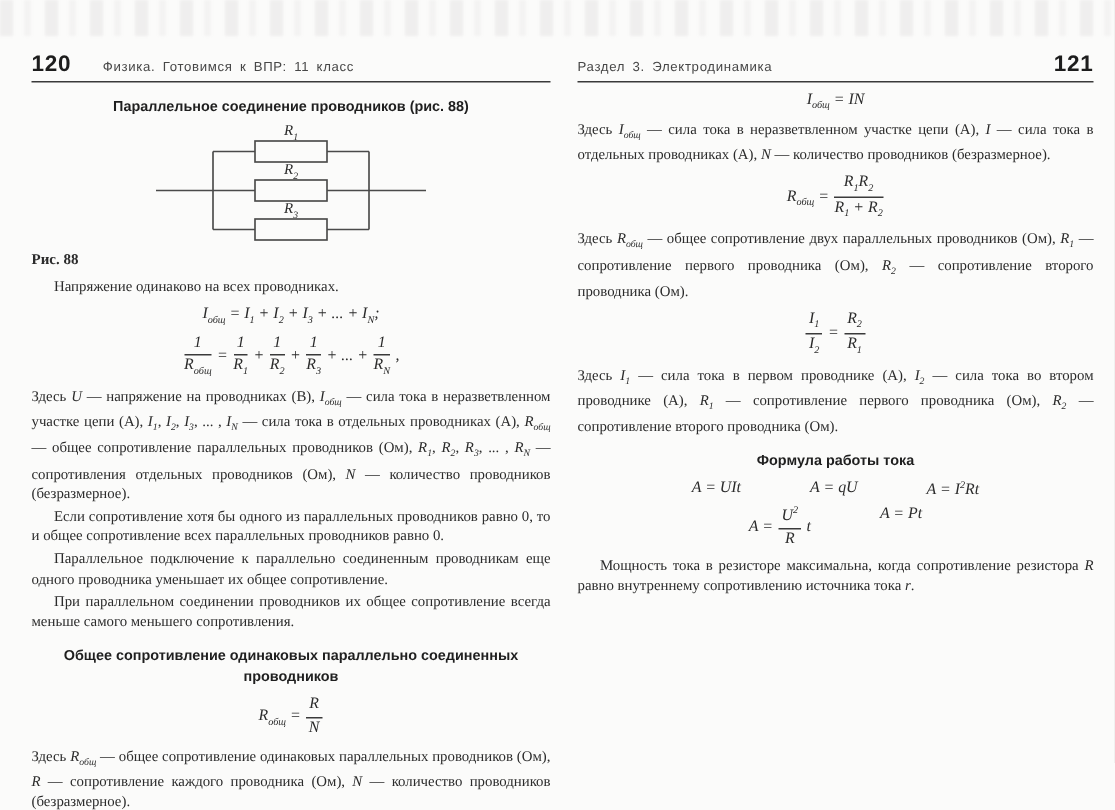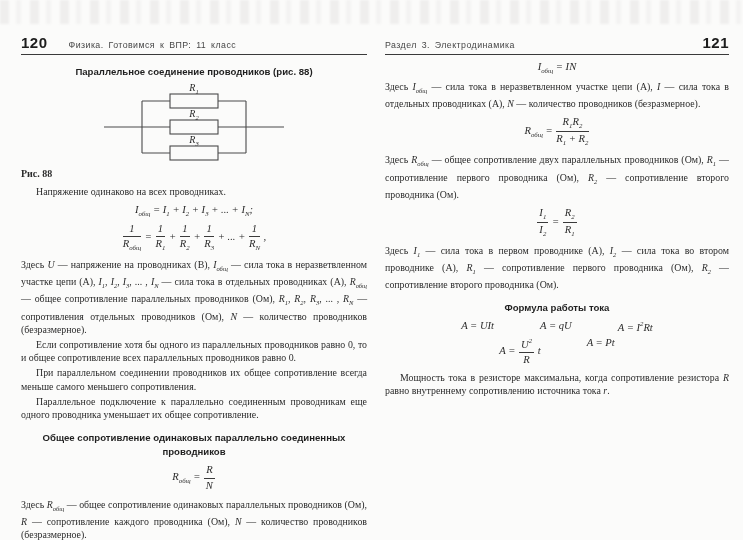--- a/index.html
+++ b/index.html
@@ -65,22 +65,22 @@
       <span class="flab l2">R<sub>2</sub></span>
       <span class="flab l3">R<sub>3</sub></span>
     </div>
     <div class="figcap">Рис. 88</div>
 
     <p class="p ind gap6">Напряжение одинаково на всех проводниках.</p>
     <div class="math">I<sub>общ</sub> = I<sub>1</sub> + I<sub>2</sub> + I<sub>3</sub> + ... + I<sub>N</sub>;</div>
     <div class="math"><span class="frac"><span class="fnum">1</span><span class="fden">R<sub>общ</sub></span></span> = <span class="frac"><span class="fnum">1</span><span class="fden">R<sub>1</sub></span></span> + <span class="frac"><span class="fnum">1</span><span class="fden">R<sub>2</sub></span></span> + <span class="frac"><span class="fnum">1</span><span class="fden">R<sub>3</sub></span></span> + ... + <span class="frac"><span class="fnum">1</span><span class="fden">R<sub>N</sub></span></span> ,</div>
     <p class="p">Здесь <i class="mv">U</i> — напряжение на проводниках (В), <i class="mv">I<sub>общ</sub></i> — сила тока в неразветвленном участке цепи (А), <i class="mv">I<sub>1</sub></i>, <i class="mv">I<sub>2</sub></i>, <i class="mv">I<sub>3</sub></i>, ... , <i class="mv">I<sub>N</sub></i> — сила тока в отдельных проводниках (А), <i class="mv">R<sub>общ</sub></i> — общее сопротивление параллельных проводников (Ом), <i class="mv">R<sub>1</sub></i>, <i class="mv">R<sub>2</sub></i>, <i class="mv">R<sub>3</sub></i>, ... , <i class="mv">R<sub>N</sub></i> — сопротивления отдельных проводников (Ом), <i class="mv">N</i> — количество проводников (безразмерное).</p>
     <p class="p ind">Если сопротивление хотя бы одного из параллельных проводников равно 0, то и общее сопротивление всех параллельных проводников равно 0.</p>
+    <p class="p ind">Параллельное подключение к параллельно соединенным проводникам еще одного проводника уменьшает их общее сопротивление.</p>
     <p class="p ind">При параллельном соединении проводников их общее сопротивление всегда меньше самого меньшего сопротивления.</p>
-    <p class="p ind">Параллельное подключение к параллельно соединенным проводникам еще одного проводника уменьшает их общее сопротивление.</p>
 
     <div class="h">Общее сопротивление одинаковых параллельно соединенных проводников</div>
     <div class="math">R<sub>общ</sub> = <span class="frac"><span class="fnum">R</span><span class="fden">N</span></span></div>
     <p class="p">Здесь <i class="mv">R<sub>общ</sub></i> — общее сопротивление одинаковых параллельных проводников (Ом), <i class="mv">R</i> — сопротивление каждого проводника (Ом), <i class="mv">N</i> — количество проводников (безразмерное).</p>
   </div>
 
   <div class="page" id="pr">
     <div class="phead">
       <span class="ptitle">Раздел 3. Электродинамика</span>
       <span class="pnum">121</span>

